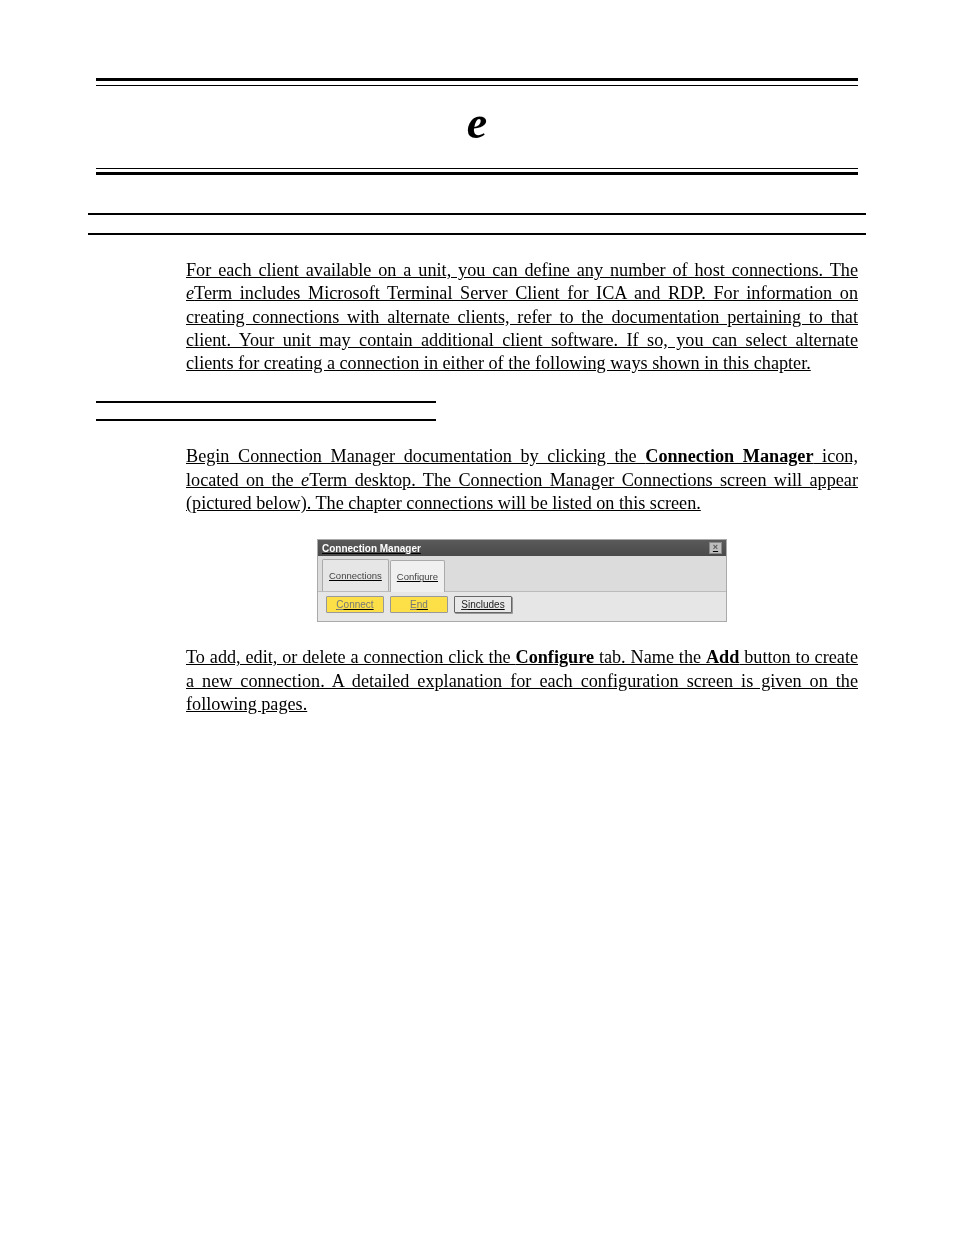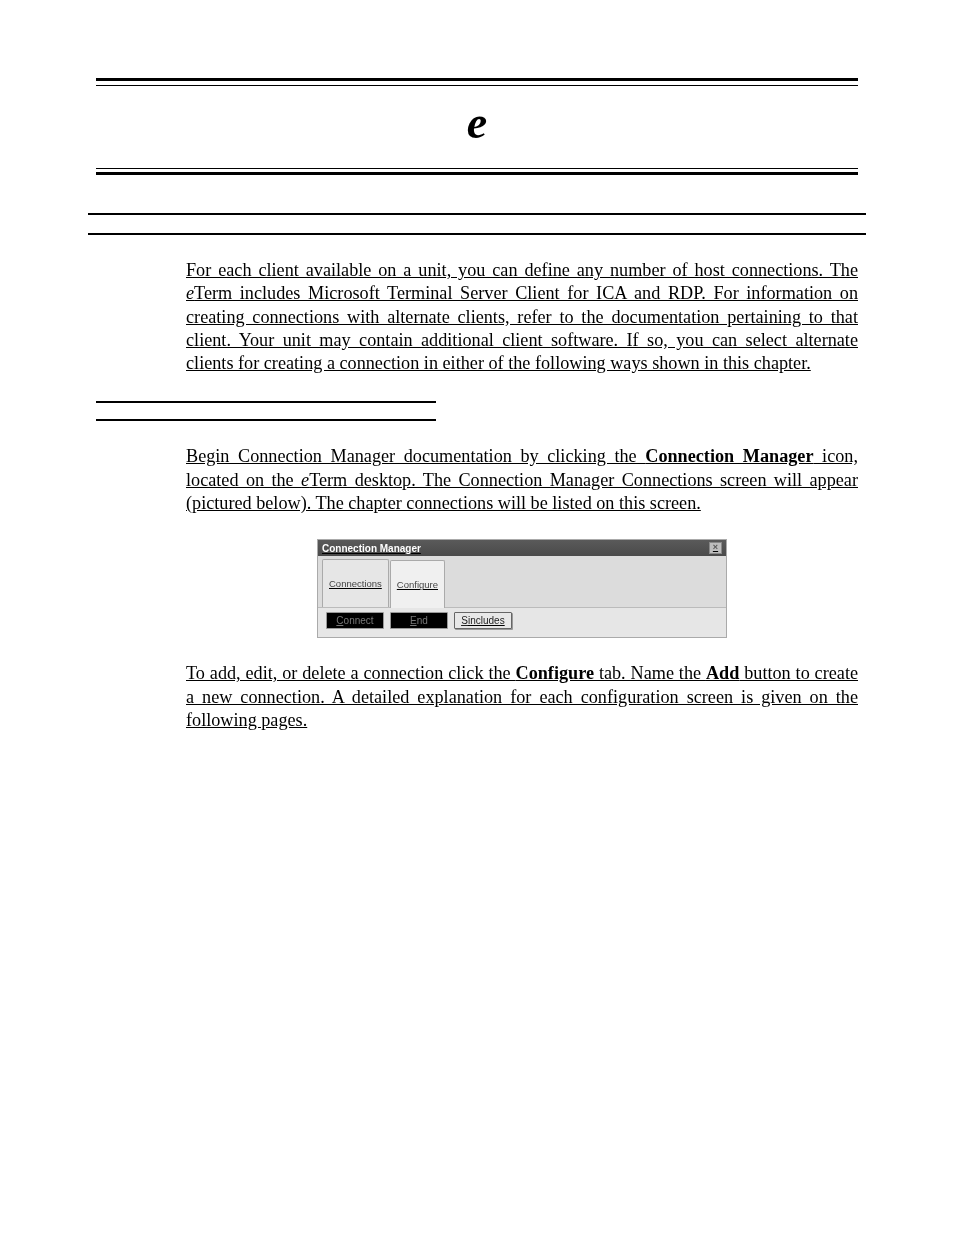--- a/index.html
+++ b/index.html
@@ -114,21 +114,21 @@
     background: #dcdcdc;
     padding: 3px 4px 0 4px;
     border-bottom: 1px solid #bbb;
     display: flex;
     gap: 1px;
   }
   .tab {
     background: #e6e6e6;
     border: 1px solid #aaa;
     border-bottom: none;
-    padding: 18px 6px;
+    padding: 10px 6px;
     font-size: 9.5px;
     border-radius: 2px 2px 0 0;
     color: #444;
   }
   .tab.active {
     background: #f0f0f0;
     position: relative;
     top: 1px;
   }
   .list-area {
@@ -149,21 +149,21 @@
   .col-name { flex: 0 0 56%; padding-left: 6px; border-right: 1px solid #d0d0d0; height: 100%; display:flex; align-items:center;}
   .col-type { flex: 0 0 22%; padding-left: 6px; border-right: 1px solid #d0d0d0; height: 100%; display:flex; align-items:center;}
   .col-status { flex: 1; padding-left: 6px; height: 100%; display:flex; align-items:center;}
   .button-row {
     padding: 4px 8px 8px 8px;
     display: flex;
     gap: 6px;
   }
   .btn {
     border: 1px solid #999;
-    background: #000000;
+    background: #fde047;
     padding: 2px 0;
     width: 58px;
     text-align: center;
     font-size: 10px;
     color: #777;
     border-radius: 1px;
   }
   .btn.enabled {
     color: #222;
     border-color: #666;

